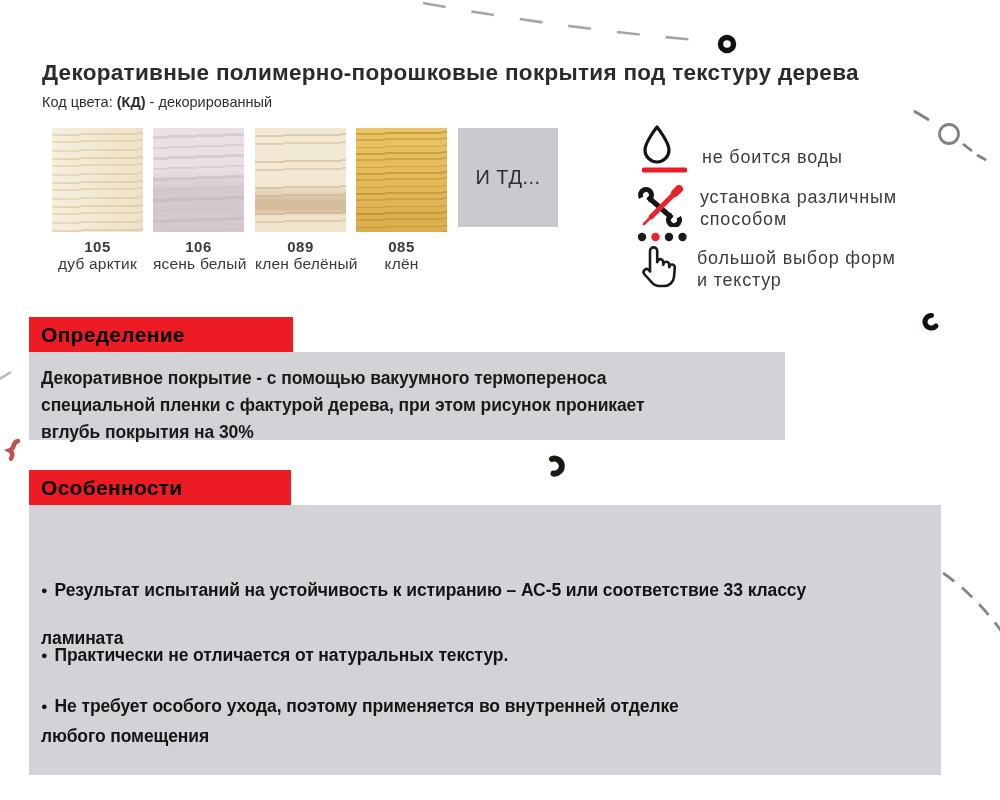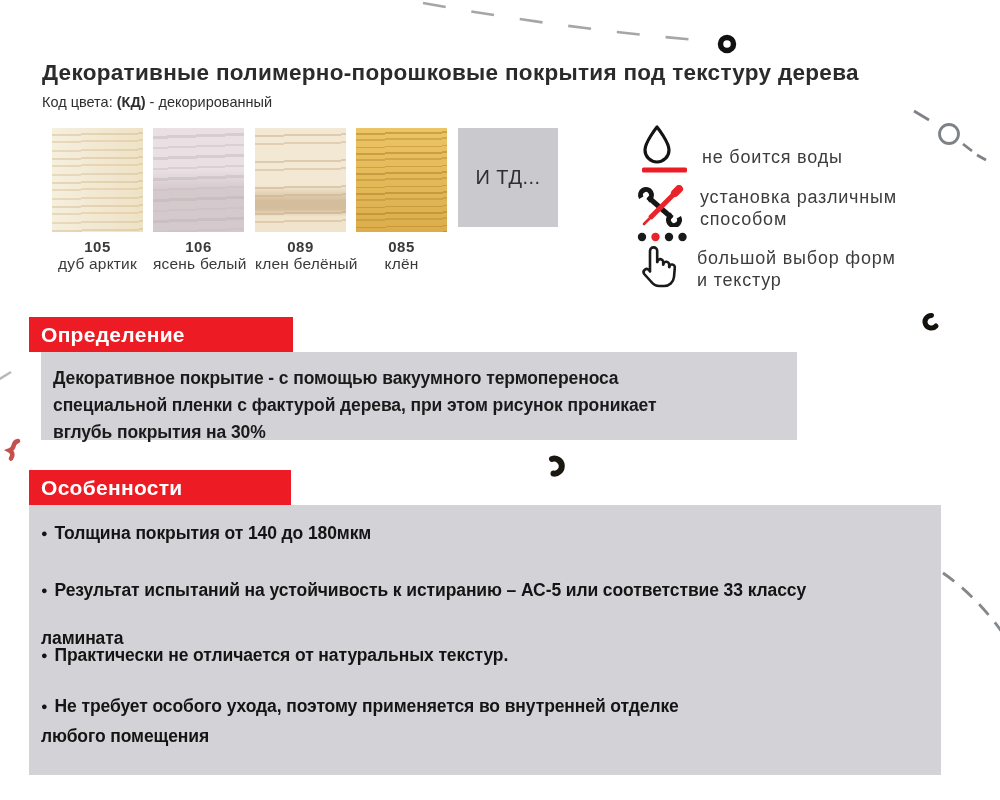--- a/index.html
+++ b/index.html
@@ -48,27 +48,27 @@
   .benefit-caption{position:absolute;font-size:18px;color:#3d3d3d;letter-spacing:.8px;line-height:22px;white-space:nowrap;}
   .cap1{left:702px;top:146px;}
   .cap2{left:700px;top:186px;}
   .cap3{left:697px;top:247px;}
   .icon-svg{position:absolute;}
   .i1{left:642px;top:125px;}
   .i2{left:634px;top:185px;}
   .i3{left:637px;top:232px;}
 
   
-  .sec-head{position:absolute;left:29px;height:35px;background:#ed1c24;color:#ffffff;
+  .sec-head{position:absolute;left:29px;height:35px;background:#ed1c24;color:#000000;
             font-size:21px;font-weight:700;letter-spacing:.3px;line-height:35px;padding-left:12px;
             box-sizing:border-box;}
   .def-head{top:317px;width:264px;}
   .feat-head{top:470px;width:262px;}
   .sec-box{position:absolute;left:29px;background:#d3d2d6;box-sizing:border-box;}
-  .def-box{top:352px;width:756px;height:88px;padding:13px 0 0 12px;margin-left:12px;}
+  .def-box{top:352px;width:756px;height:88px;padding:13px 0 0 12px;}
   .def-line{font-size:17.5px;font-weight:700;color:#1a1a1a;line-height:27px;white-space:nowrap;letter-spacing:-.1px;}
   .feat-box{top:505px;width:912px;height:270px;}
   .bullet{position:absolute;left:12px;font-size:17.5px;font-weight:700;color:#141414;white-space:nowrap;letter-spacing:-.1px;}
   .bullet .dot{font-size:11px;vertical-align:2px;margin-right:7px;}
   .b1{top:18px;}
   .b2{top:61px;line-height:48px;}
   .b3{top:140px;}
   .b4{top:186px;line-height:30px;}
 </style>
 </head>
@@ -161,23 +161,20 @@
   <div class="sec-box def-box">
     <div class="def-line">Декоративное покрытие - с помощью вакуумного термопереноса</div>
     <div class="def-line">специальной пленки с фактурой дерева, при этом рисунок проникает</div>
     <div class="def-line">вглубь покрытия на 30%</div>
   </div>
 
   <div class="sec-head feat-head">
     <span>Особенности</span>
   </div>
   <div class="sec-box feat-box">
-    <div class="bullet b1">
-      <div><span class="dot">●</span><span>Толщина покрытия от 140 до 180мкм</span></div>
-    </div>
     <div class="bullet b2">
       <div><span class="dot">●</span><span>Результат испытаний на устойчивость к истиранию – АС-5 или соответствие 33 классу</span></div>
       <div>ламината</div>
     </div>
     <div class="bullet b3">
       <div><span class="dot">●</span><span>Практически не отличается от натуральных текстур.</span></div>
     </div>
     <div class="bullet b4">
       <div><span class="dot">●</span><span>Не требует особого ухода, поэтому применяется во внутренней отделке</span></div>
       <div>любого помещения</div>

